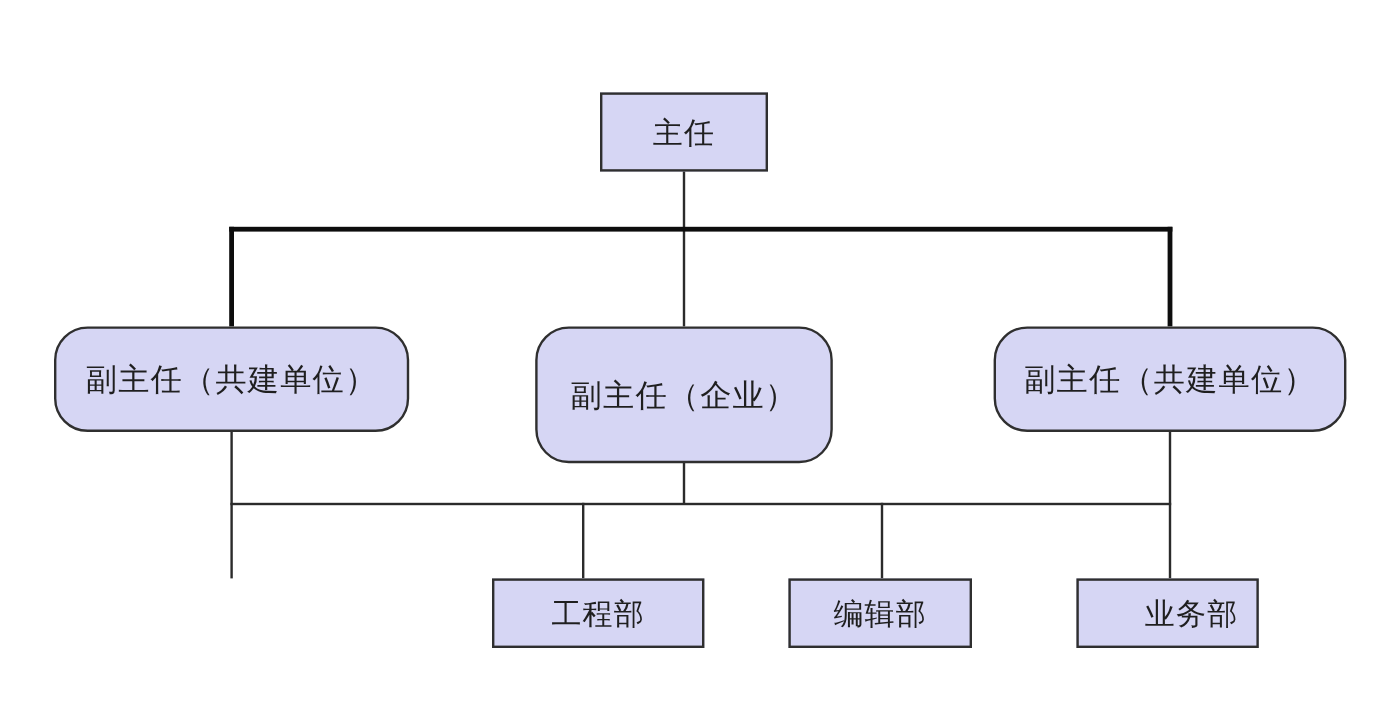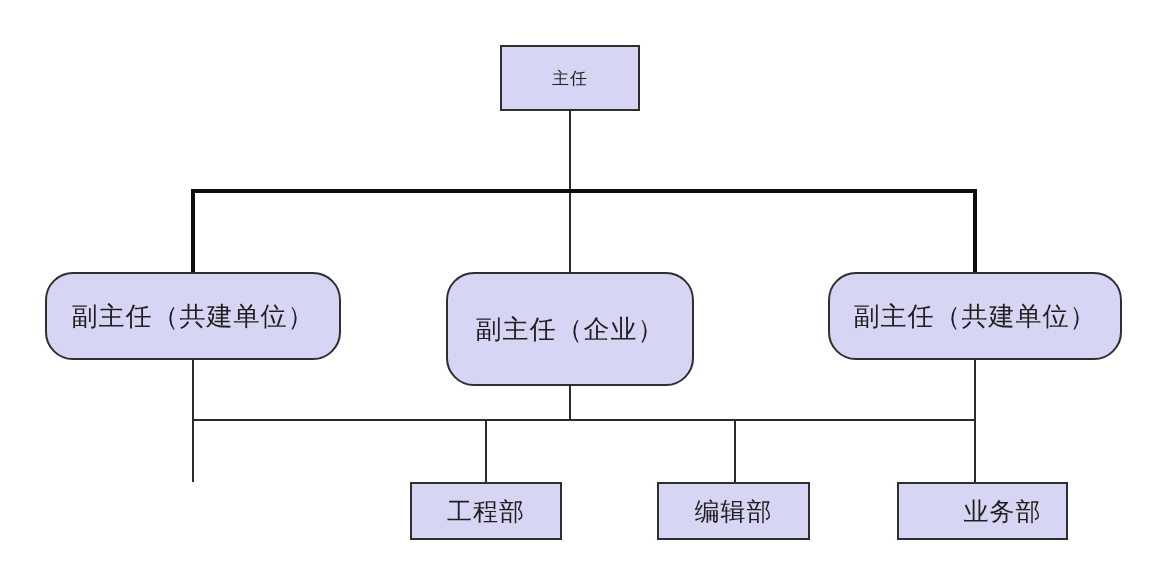--- a/index.html
+++ b/index.html
@@ -20,39 +20,39 @@
     background: #d6d6f4;
     border: 2px solid #2f2f2f;
     box-sizing: border-box;
     display: flex;
     align-items: center;
     justify-content: center;
     color: #1f1f1f;
     letter-spacing: 1px;
     white-space: nowrap;
   }
-  .node.level-1 { font-size: 17px; }
+  .node.level-1 { font-size: 25px; margin-top: 32px; }
   .node.level-2 { font-size: 26px; border-radius: 28px; }
   .node.level-3 { font-size: 25px; }
   .line {
     position: absolute;
     background: #2b2b2b;
   }
   .line.thick {
     background: #0d0d0d;
   }
   
   #n-director   { left: 500px; top: 45px;  width: 140px; height: 66px; }
   #n-dep-left   { left: 45px;  top: 272px; width: 296px; height: 88px; }
   #n-dep-mid    { left: 446px; top: 272px; width: 248px; height: 114px; }
   #n-dep-right  { left: 828px; top: 272px; width: 294px; height: 88px; }
   #n-dept-rd    { left: 118px; top: 482px; width: 150px; height: 58px; }
-  #n-dept-eng   { left: 410px; top: 482px; width: 152px; height: 58px; font-family: Liberation Serif, serif; }
+  #n-dept-eng   { left: 410px; top: 482px; width: 177px; height: 58px; font-family: Liberation Serif, serif; }
   #n-dept-edit  { left: 657px; top: 482px; width: 153px; height: 58px; text-align: center; }
-  #n-dept-biz   { left: 897px; top: 482px; width: 171px; height: 58px; padding-left: 40px; }
+  #n-dept-biz   { left: 897px; top: 482px; width: 152px; height: 58px; padding-left: 40px; }
   
   #c-top-stem        { left: 569px; top: 111px; width: 2px;   height: 161px; }
   #c-top-rail        { left: 191px; top: 189px; width: 786px; height: 4px; }
   #c-top-drop-left   { left: 191px; top: 189px; width: 4px;   height: 83px; }
   #c-top-drop-right  { left: 973px; top: 189px; width: 4px;   height: 83px; }
   #c-low-rail        { left: 192px; top: 419px; width: 784px; height: 2px; }
   #c-low-stem-left   { left: 192px; top: 360px; width: 2px;   height: 122px; }
   #c-low-stem-mid    { left: 569px; top: 360px; width: 2px;   height: 60px; }
   #c-low-stem-right  { left: 974px; top: 360px; width: 2px;   height: 122px; }
   #c-low-drop-eng    { left: 485px; top: 419px; width: 2px;   height: 63px; }

